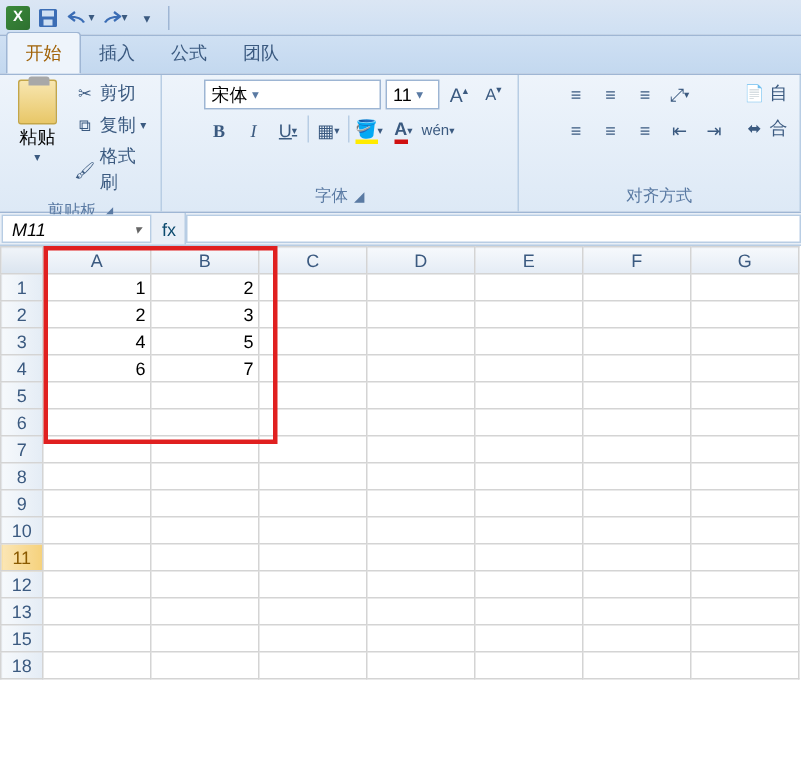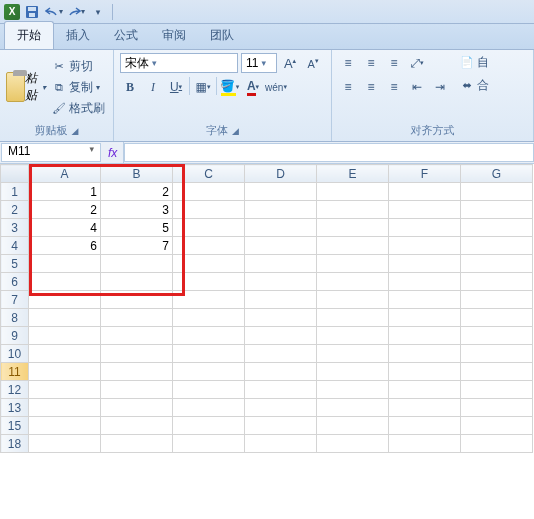--- a/index.html
+++ b/index.html
@@ -8,51 +8,51 @@
 
 .titlebar { height: 24px; background: linear-gradient(#dbe6f4,#cfe0f3); display: flex; align-items: center; padding: 2px 4px; gap: 2px; border-bottom: 1px solid #9fb6d4; }
 .titlebar .appicon { width: 16px; height: 16px; background: linear-gradient(135deg,#3a8a3a,#2e7030); border-radius: 2px; display: flex; align-items: center; justify-content: center; color: #fff; font-size: 10px; font-weight: bold; }
 .qat-btn { width: 20px; height: 20px; display: flex; align-items: center; justify-content: center; color: #3b5a80; cursor: pointer; border-radius: 2px; }
 .qat-sep { width: 1px; height: 16px; background: #9fb6d4; margin: 0 2px; }
 
 
 .tabs { height: 26px; background: linear-gradient(#cfe0f3,#c3d8ef); display: flex; align-items: flex-end; padding-left: 4px; border-bottom: 1px solid #9fb6d4; }
 .tab { padding: 5px 12px; color: #3b5a80; cursor: pointer; font-size: 12px; }
 .tab.file { background: linear-gradient(#4a8a3a,#2e7030); color: #fff; border-radius: 2px 2px 0 0; margin-right: 2px; padding: 5px 14px; }
-.tab.active { background: #eef4fb; border: 1px solid #9fb6d4; border-bottom: none; border-radius: 3px 3px 0 0; color: #0f172a; }
+.tab.active { background: #eef4fb; border: 1px solid #9fb6d4; border-bottom: none; border-radius: 3px 3px 0 0; color: #a16207; }
 
 
 .ribbon { height: 92px; background: linear-gradient(#eef4fb,#dde9f6); display: flex; border-bottom: 1px solid #9fb6d4; }
 .group { border-right: 1px solid #b8cde4; display: flex; flex-direction: column; padding: 3px 6px 1px; }
 .group-body { flex: 1; display: flex; gap: 4px; }
 .group-title { text-align: center; color: #5a7aa3; font-size: 11px; padding: 2px 0; display: flex; justify-content: center; align-items: center; gap: 4px; }
 .group-title .launcher { font-size: 9px; color: #5a7aa3; cursor: pointer; }
 
-.paste-big { width: 40px; display: flex; align-items: center; justify-content: center; cursor: pointer; font-style: italic; }
+.paste-big { width: 40px; display: flex; flex-direction: column; align-items: center; justify-content: flex-start; cursor: pointer; }
 .paste-ico { width: 26px; height: 30px; background: linear-gradient(#f8e6b0,#e8c768); border: 1px solid #c4a648; border-radius: 2px; position: relative; }
 .paste-ico::before { content: ""; position: absolute; top: -3px; left: 6px; width: 14px; height: 6px; background: #a8a8a8; border-radius: 2px 2px 0 0; }
 .clip-col { display: flex; flex-direction: column; gap: 2px; justify-content: center; }
 .clip-row { display: flex; align-items: center; gap: 3px; color: #3b5a80; cursor: pointer; padding: 1px 2px; font-size: 12px; }
 .mini-ico { width: 14px; height: 14px; display: inline-flex; align-items: center; justify-content: center; font-size: 11px; }
 
 .font-col { display: flex; flex-direction: column; gap: 4px; }
-.font-row { display: flex; gap: 3px; }
+.font-row { display: flex; gap: 3px; margin-left: 22px; }
 .combo { background: #fff; border: 1px solid #9db5d3; height: 20px; display: flex; align-items: center; padding: 0 4px; font-size: 12px; }
 .combo .dd { color: #5a7aa3; font-size: 9px; padding-left: 3px; cursor: pointer; }
 .btn { width: 20px; height: 20px; border: 1px solid transparent; display: flex; align-items: center; justify-content: center; color: #3b5a80; cursor: pointer; border-radius: 2px; }
 .bold { font-weight: bold; font-family: "Times New Roman"; }
 .italic { font-style: italic; font-family: "Times New Roman"; }
 .underline { text-decoration: underline; font-family: "Times New Roman"; }
 
 
 .fbar { height: 22px; background: #e9eff7; display: flex; align-items: stretch; border-bottom: 1px solid #b8cde4; }
-.namebox { width: 100px; background: #fff; border: 1px solid #b8cde4; display: flex; padding: 0 6px; margin: 1px; }
+.namebox { width: 100px; background: #fff; border: 1px solid #b8cde4; display: flex; align-items: center; padding: 0 6px; margin: 1px; font-style: italic; }
 .namebox .dd { margin-left: auto; font-size: 9px; color: #666; cursor: pointer; }
 .fx-area { display: flex; align-items: center; padding: 0 6px; gap: 6px; border-right: 1px solid #b8cde4; }
-.fx { font-style: italic; color: #6d28d9; }
+.fx { color: #0c4a6e; }
 .finput { flex: 1; background: #fff; border: 1px solid #b8cde4; margin: 1px 0; }
 
 
 .grid-wrap { position: relative; }
 .grid { border-collapse: collapse; table-layout: fixed; }
 .grid th, .grid td { border: 1px solid #d4d4d4; font-size: 12px; }
 .grid th { background: linear-gradient(#f6f9fc,#e4ecf5); color: #3b5a80; font-weight: normal; height: 18px; }
 .grid th.corner { width: 28px; background: linear-gradient(#f0f4f9,#dae4ef); }
 .grid th.row { width: 28px; text-align: center; background: linear-gradient(90deg,#f6f9fc,#e4ecf5); }
 .grid th.col { width: 72px; }
@@ -91,21 +91,20 @@
   <div class="qat-btn">
       <span style="font-size:9px;color:#3b5a80">▾</span>
     </div>
   <div class="qat-sep"></div>
 </div>
 
 <div class="tabs">
   <div class="tab active">开始</div>
   <div class="tab">插入</div>
   <div class="tab">公式</div>
-  <div class="tab">审阅</div>
   <div class="tab">团队</div>
 </div>
 
 <div class="ribbon">
 
   <div class="group">
     <div class="group-body">
       <div class="paste-big">
         <div class="paste-ico"></div>
         <span>粘贴</span>

